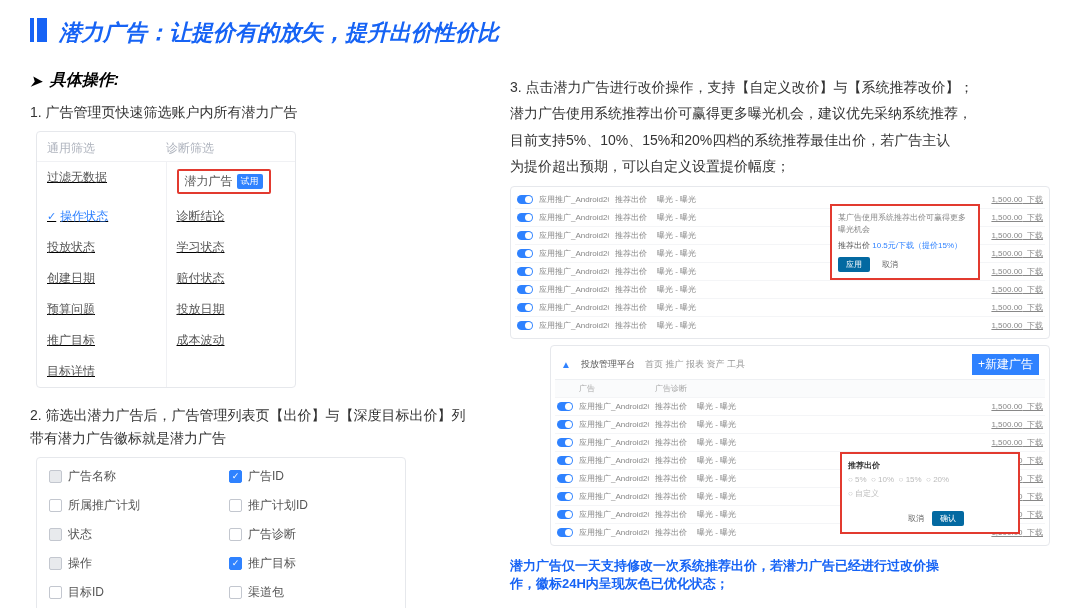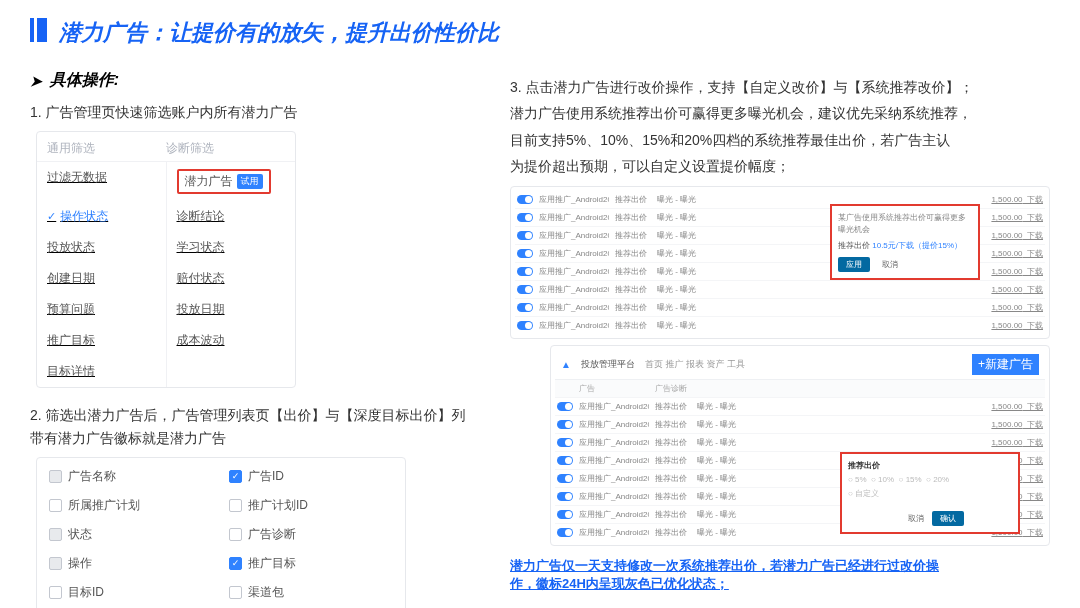--- a/index.html
+++ b/index.html
@@ -51,21 +51,21 @@
   .mock-row span { overflow:hidden; white-space:nowrap; }
   .mock-cell-a { flex:0 0 70px; }
   .mock-cell-b { flex:0 0 36px; }
   .mock-cell-c { flex:0 0 40px; }
   .mock-cell-d { flex:1; text-align:right;text-decoration:underline; }
   .red-popup { border:2px solid #e23a2f; background:#fff; padding:6px; font-size:8px; color:#555; width:150px; position:absolute; }
   .mock-wrap { position:relative; }
   .platform-bar { display:flex; align-items:center; gap:10px; font-size:9px; color:#555; padding:4px 6px; border-bottom:1px solid #eef0f3; }
   .plat-logo { color:#2f82ff; font-weight:700; font-size:10px; }
   .plat-btn { background:#2f82ff; color:#fff; padding:2px 6px; border-radius:0; font-size:12px; margin-left:auto; }
-  .blue-note { color:#1663f5; font-size:13px; font-weight:600; margin-top:10px; line-height:1.6;text-decoration:underline; }
+  .blue-note { color:#1663f5; font-size:13px; font-weight:600; margin-top:10px; line-height:1.6; }
   .popup-btn { display:inline-block; padding:2px 8px; border-radius:2px; font-size:8px; margin-top:6px; }
   .popup-btn.pri { background:#0369a1; color:#fff; }
   .popup-btn.sec { color:#666; margin-left:4px; }
 </style>
 </head>
 <body>
 
 <div class="title-bar">
   <div class="title-marker">
       <span class="thin"></span>

